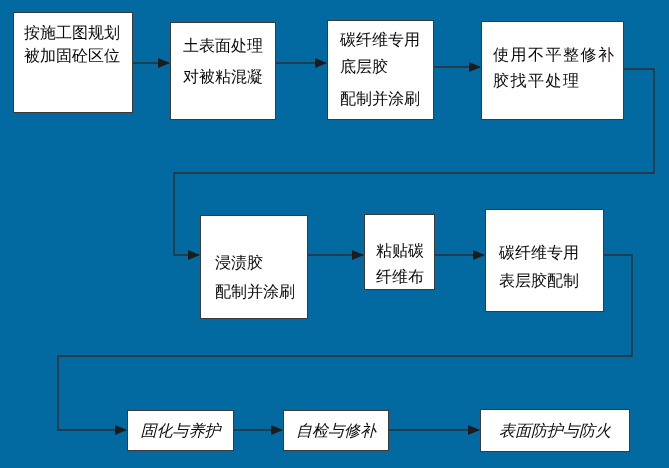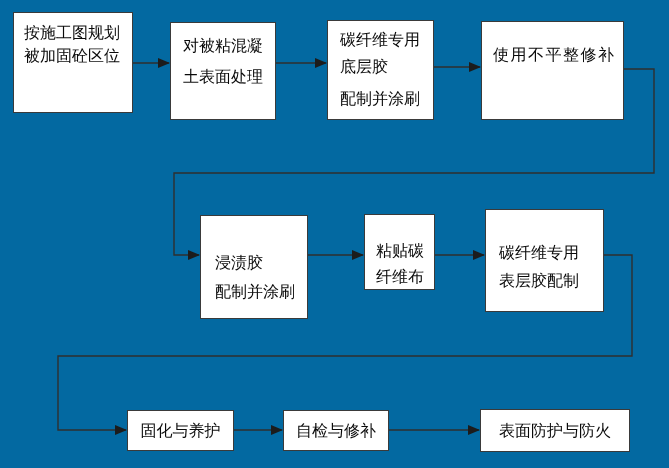--- a/index.html
+++ b/index.html
@@ -47,20 +47,21 @@
   .b5  { left: 200px; top: 215px; width: 108px; height: 104px;  padding: 32px 0 0 14px; line-height: 29px; }
   .b6  { left: 364px; top: 214px; width: 71px;  height: 76px;  padding: 23px 0 0 11px; line-height: 26px; }
   .b7  { left: 485px; top: 209px; width: 119px; height: 103px; padding: 29px 0 0 13px; line-height: 28px; }
 
   
   .b8, .b9, .b10 {
     display: flex;
     align-items: center;
     justify-content: center;
     padding: 0;
+    font-style: italic;
   }
   .b8  { left: 127px; top: 410px; width: 107px; height: 41px; }
   .b9  { left: 283px; top: 410px; width: 106px; height: 41px; }
   .b10 { left: 480px; top: 409px; width: 150px; height: 43px; }
 
   .edge {
     stroke: #2f2f2f;
     stroke-width: 1.4;
     fill: none;
   }
@@ -86,32 +87,33 @@
     <line class="edge" x1="234" y1="430" x2="282" y2="430" marker-end="url(#ah)"></line>
     <line class="edge" x1="389" y1="430" x2="479" y2="430" marker-end="url(#ah)"></line>
   </svg>
 
   <div class="box b1">
     <div class="ln">按施工图规划</div>
     <div class="ln">被加固砼区位</div>
   </div>
 
   <div class="box b2">
+    <div class="ln">土表面处理</div>
     <div class="ln">对被粘混凝</div>
-    <div class="ln">土表面处理</div>
   </div>
 
   <div class="box b3">
     <div class="ln">碳纤维专用</div>
     <div class="ln">底层胶</div>
     <div class="ln ln3">配制并涂刷</div>
   </div>
 
   <div class="box b4">
     <div class="ln">使用不平整修补</div>
+    <div class="ln">胶找平处理</div>
   </div>
 
   <div class="box b5">
     <div class="ln">浸渍胶</div>
     <div class="ln">配制并涂刷</div>
   </div>
 
   <div class="box b6">
     <div class="ln">粘贴碳</div>
     <div class="ln">纤维布</div>

